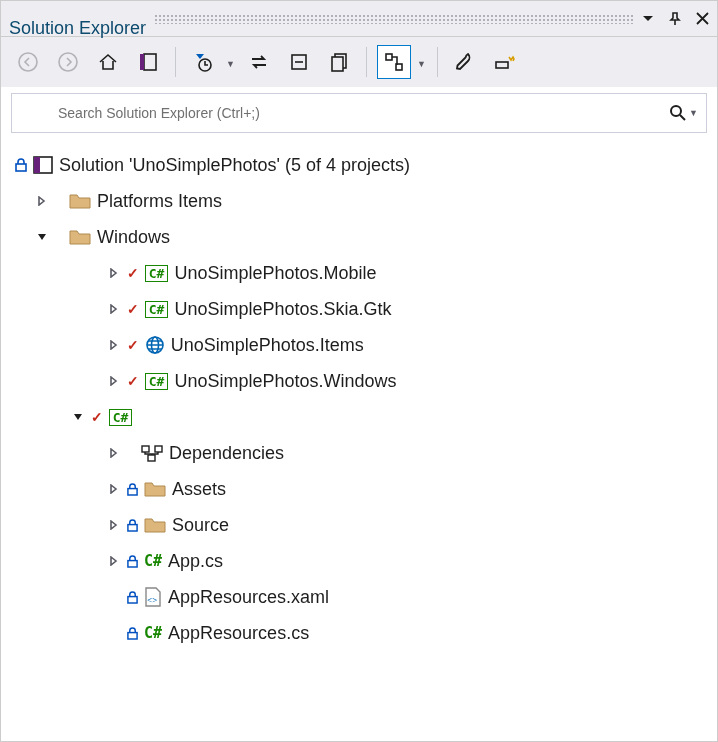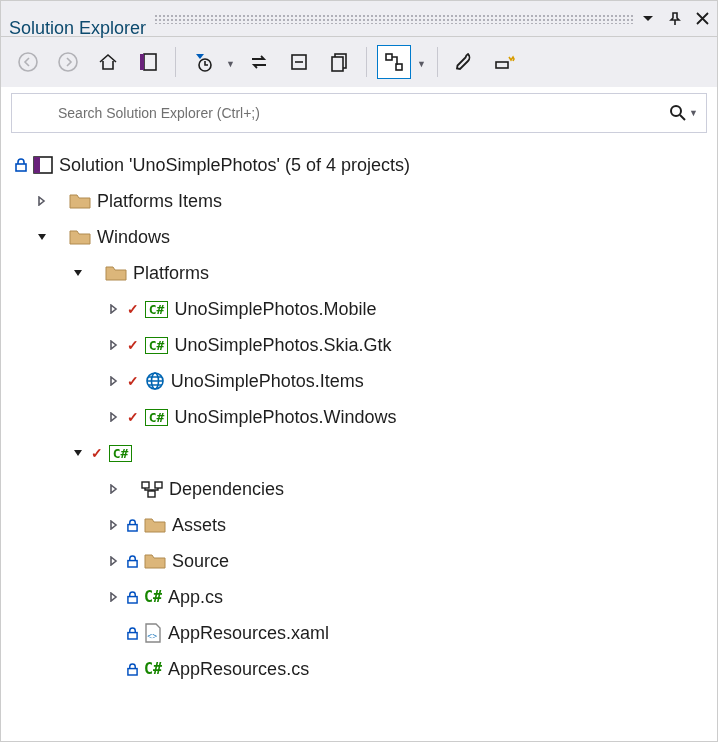--- a/index.html
+++ b/index.html
@@ -262,35 +262,20 @@
     </span>
     <span class="spacer" style="width:8px"></span>
     <span>
       <svg width="22" height="18" viewBox="0 0 22 18">
           <path d="M1 3h7l2 3h11v10H1z" fill="#dcb67a" stroke="#b08a4f" stroke-width="1"></path>
         </svg>
     </span>
     <span class="label">Windows</span>
   </div>
 
-  <div class="row">
-    <span class="spacer" style="width:56px"></span>
-    <span class="expander">
-      <svg width="10" height="10" viewBox="0 0 10 10" fill="#1e1e1e">
-          <path d="M1 2l8 0-4 6z"></path>
-        </svg>
-    </span>
-    <span class="spacer" style="width:8px"></span>
-    <span>
-      <svg width="22" height="18" viewBox="0 0 22 18">
-          <path d="M1 3h7l2 3h11v10H1z" fill="#dcb67a" stroke="#b08a4f" stroke-width="1"></path>
-        </svg>
-    </span>
-    <span class="label">Platforms</span>
-  </div>
 
   <div class="row">
     <span class="spacer" style="width:92px"></span>
     <span class="expander">
         <svg width="10" height="10" viewBox="0 0 10 10" fill="none" stroke="#5a5a64" stroke-width="1.6">
           <path d="M2 1l5 4-5 4z"></path>
         </svg>
       </span>
     <span class="vcs-check">✓</span>
     <span class="csharp-badge">C#</span>

